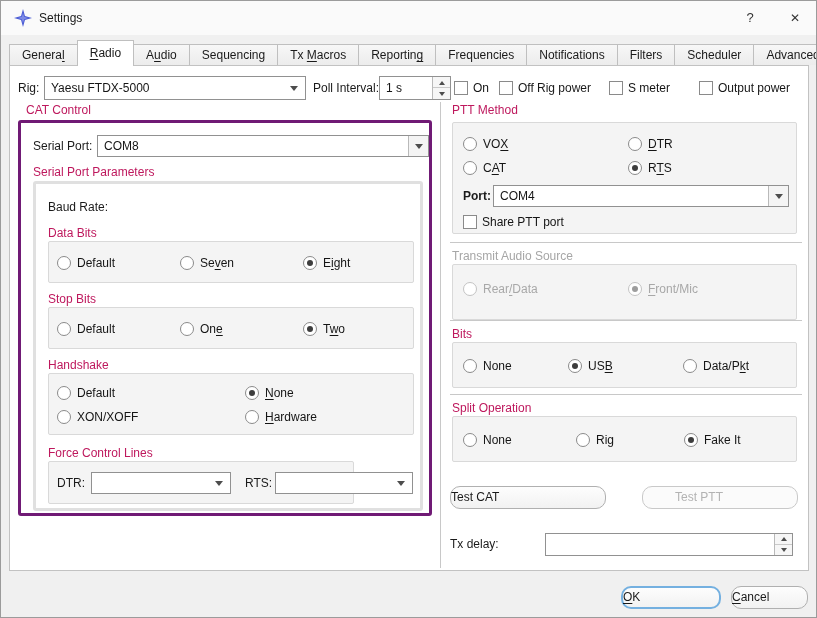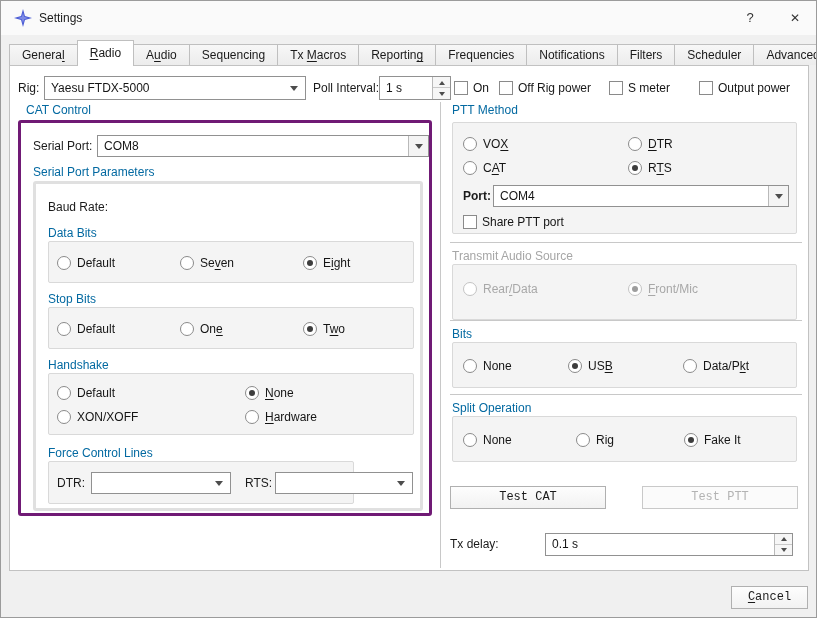--- a/index.html
+++ b/index.html
@@ -12,21 +12,21 @@
   .winbtn{position:absolute; top:0; height:34px; width:32px; text-align:center; line-height:34px; font-size:13px; color:#333; cursor:default;}
   .winbtn.help{left:733px;}
   .winbtn.close{left:778px; font-size:12px;}
   
   .tabstrip{position:absolute; left:0; top:34px; width:100%; height:30px; background:#f0f0f0; display:flex; align-items:flex-end; padding-left:8px; box-sizing:border-box;}
   .tab{height:20px; line-height:20px; padding:0 12px; background:linear-gradient(#f7f7f7,#ececec); border:1px solid #bfbfbf; border-bottom:none; margin-right:-1px; position:relative; z-index:1; color:#1a1a1a; white-space:nowrap;}
   .tab.selected{height:25px; line-height:24px; background:#ffffff; z-index:3; margin-bottom:-1px;}
   
   .pane{position:absolute; left:8px; top:64px; width:800px; height:506px; background:#ffffff; border:1px solid #c2c2c2; box-sizing:border-box; z-index:2;}
   .lbl{position:absolute; white-space:nowrap; color:#1a1a1a;}
-  .group-title{position:absolute; white-space:nowrap; color:#0369a1;}
+  .group-title{position:absolute; white-space:nowrap; color:#be185d;}
   .group-title.disabled{color:#a6a6a6;}
   
   .frame{position:absolute; border:3px solid #701a75; border-radius:3px; background:#ffffff; box-sizing:border-box;}
   .panel{position:absolute; border:1px solid #d9d9d9; border-radius:2px; background:#f4f4f4; box-sizing:border-box;}
   
   .combo{position:absolute; background:#fff; border:1px solid #919191; box-sizing:border-box;}
   .combo .val{position:absolute; left:6px; top:0; right:22px; line-height:20px; white-space:nowrap; overflow:hidden;}
   .combo .arrow{position:absolute; right:7px; top:50%; margin-top:-2px; width:0; height:0; border-left:4px solid transparent; border-right:4px solid transparent; border-top:5px solid #4d4d4d;}
   .combo.editable .btnpart{position:absolute; right:0; top:0; bottom:0; width:19px; background:#f4f4f4; border-left:1px solid #b9b9b9;}
   .combo.editable .arrow{right:5px;}
@@ -41,21 +41,21 @@
   
   .radio-item{position:absolute; display:flex; align-items:center; gap:6px; height:16px; white-space:nowrap;}
   .rb{width:12px; height:12px; border:1px solid #8a8a8a; border-radius:50%; background:#fff; position:relative; flex:none;}
   .radio-item.checked .rb::after{content:""; position:absolute; left:3px; top:3px; width:6px; height:6px; border-radius:50%; background:#3d3d3d;}
   .radio-item.disabled{color:#a8a8a8;}
   .radio-item.disabled .rb{border-color:#c3c3c3;}
   .radio-item.disabled.checked .rb::after{background:#9d9d9d;}
   .cb-item{position:absolute; display:flex; align-items:center; gap:5px; height:16px; white-space:nowrap;}
   .cb{width:12px; height:12px; border:1px solid #8a8a8a; background:#fff; flex:none;}
   
-  .btn{position:absolute; background:linear-gradient(#fdfdfd,#f2f2f2); border:1px solid #b0b0b0; border-radius:0; text-align:center; box-sizing:border-box; color:#1a1a1a;font-family:Liberation Mono, monospace;}
+  .btn{position:absolute; background:linear-gradient(#fdfdfd,#f2f2f2); border:1px solid #b0b0b0; border-radius:10px; box-sizing:border-box; color:#1a1a1a;}
   .btn.disabled{color:#b3b3b3; border-color:#c9c9c9; background:#fbfbfb;}
   .btn.default-btn{border:2px solid #74b0e0;}
   
   .vline{position:absolute; width:1px; background:#c8c8c8;}
   .hline{position:absolute; height:1px; background:#c8c8c8;}
   
   .footer{position:absolute; left:0; top:570px; width:100%; height:48px; background:#f0f0f0;}
   u{text-underline-offset:2px;}
 </style>
 </head>
@@ -281,28 +281,28 @@
         <span class="rb"></span>
         <span>Rig</span>
       </div>
       <div class="radio-item checked" style="left:231px; top:15px;">
         <span class="rb"></span>
         <span>Fake It</span>
       </div>
     </div>
 
     <div class="btn" style="left:440px; top:420px; width:156px; height:23px; line-height:21px;">Test CAT</div>
-    <div class="btn disabled" style="left:632px; top:420px; width:156px; height:23px; line-height:21px;">Test PTT</div>
+    <div class="btn disabled" style="left:632px; top:420px; width:156px; height:23px; line-height:21px;padding-left:32px;">Test PTT</div>
 
     <span class="lbl" style="left:440px; top:467px; line-height:23px;">Tx delay:</span>
     <div class="spin" style="left:535px; top:467px; width:248px; height:23px;">
-      <span class="val">0.1 s</span>
       <span class="arrows">
         <span class="up"></span>
         <span class="down"></span>
       </span>
     </div>
   </div>
 
   <div class="footer"></div>
+  <div class="btn default-btn" style="left:620px; top:585px; width:100px; height:23px; line-height:19px; z-index:5;"><u>O</u>K</div>
   <div class="btn" style="left:730px; top:585px; width:77px; height:23px; line-height:21px; z-index:5;"><u>C</u>ancel</div>
 
 </div>
 
 </body></html>

